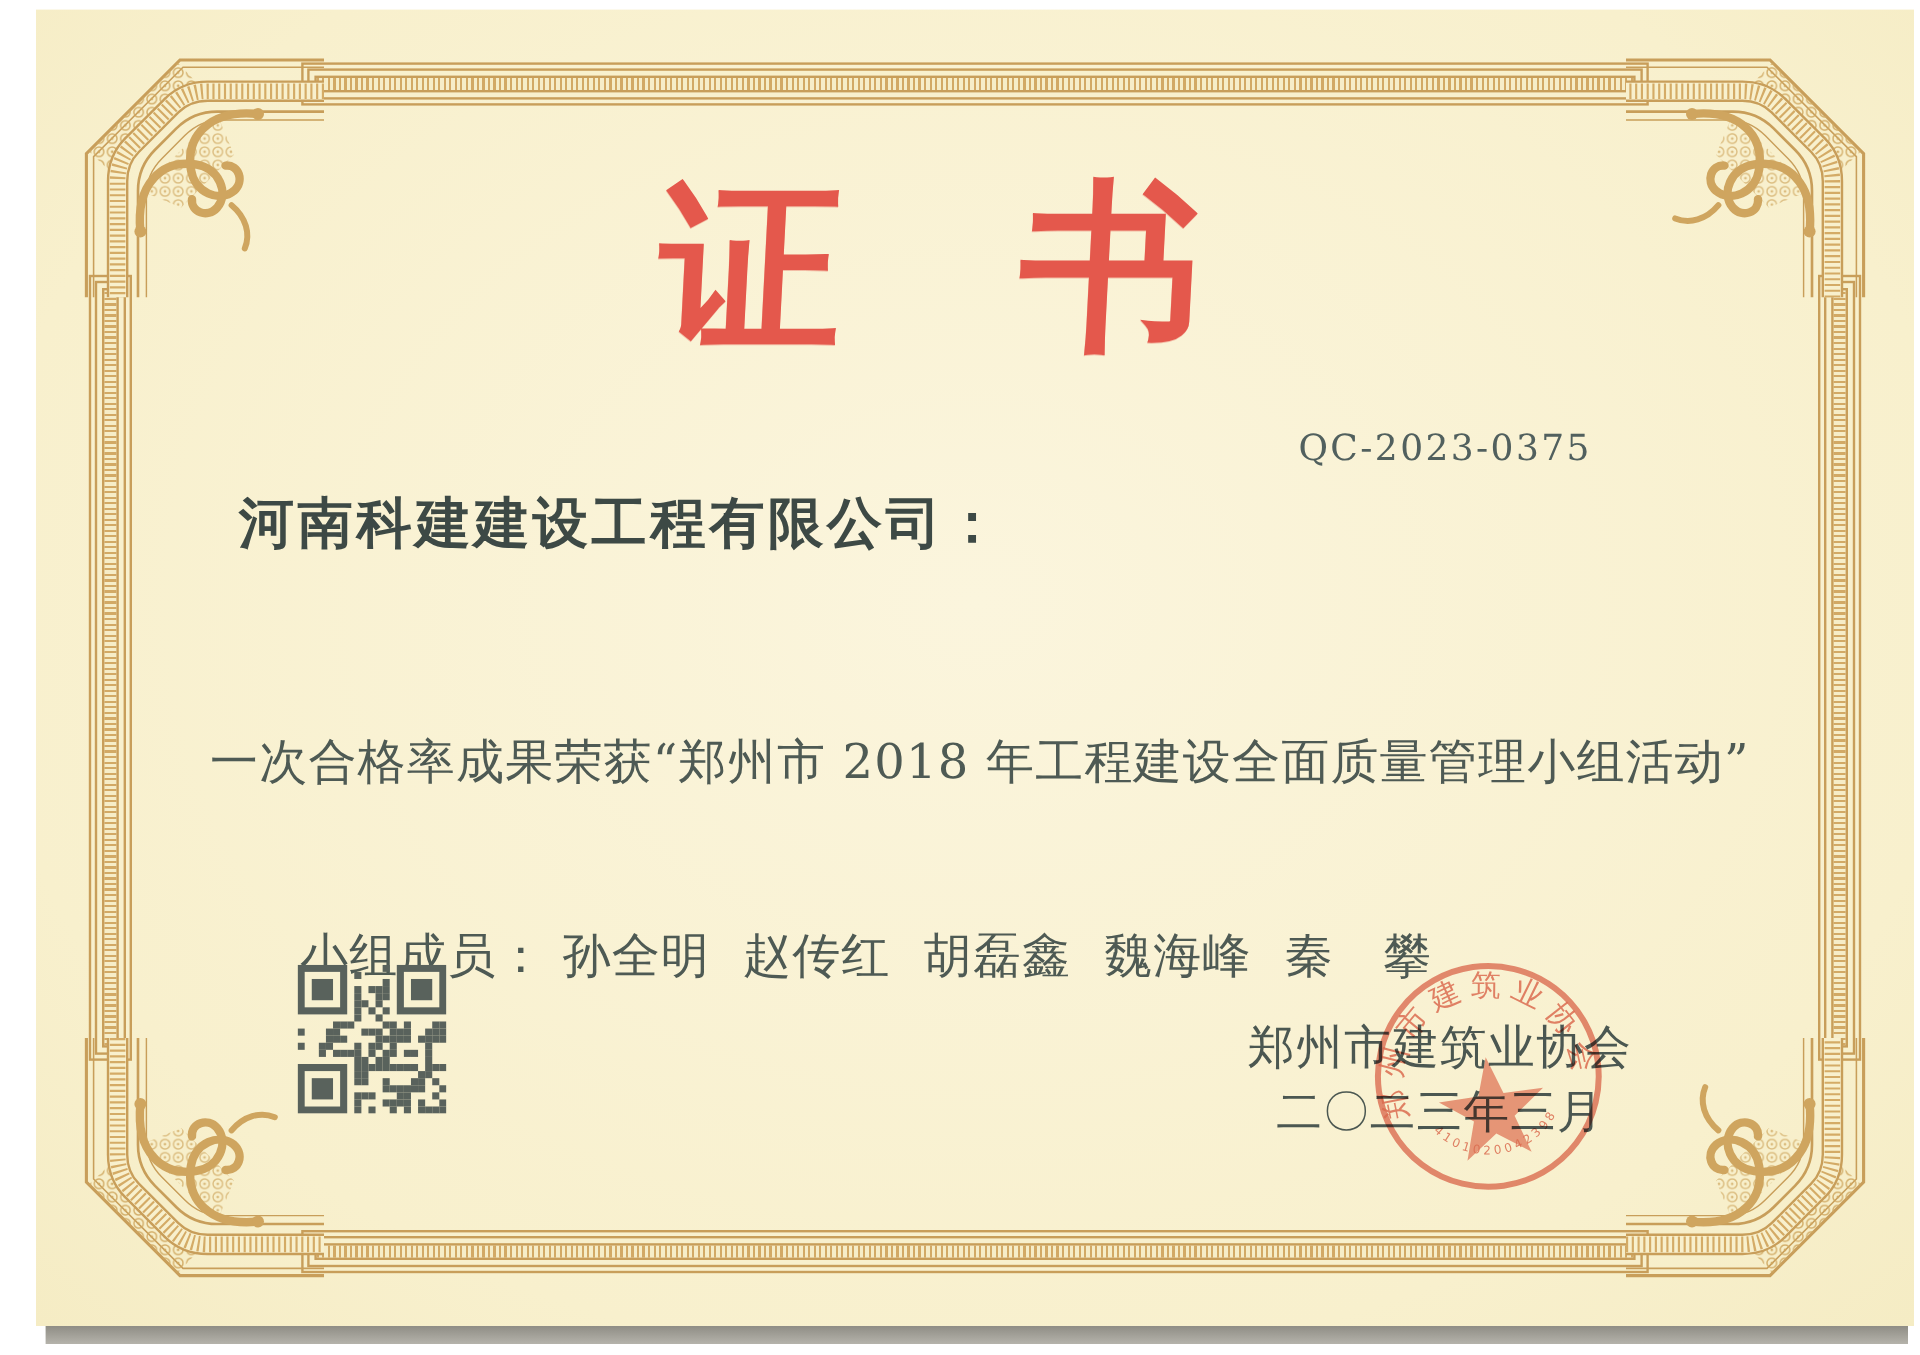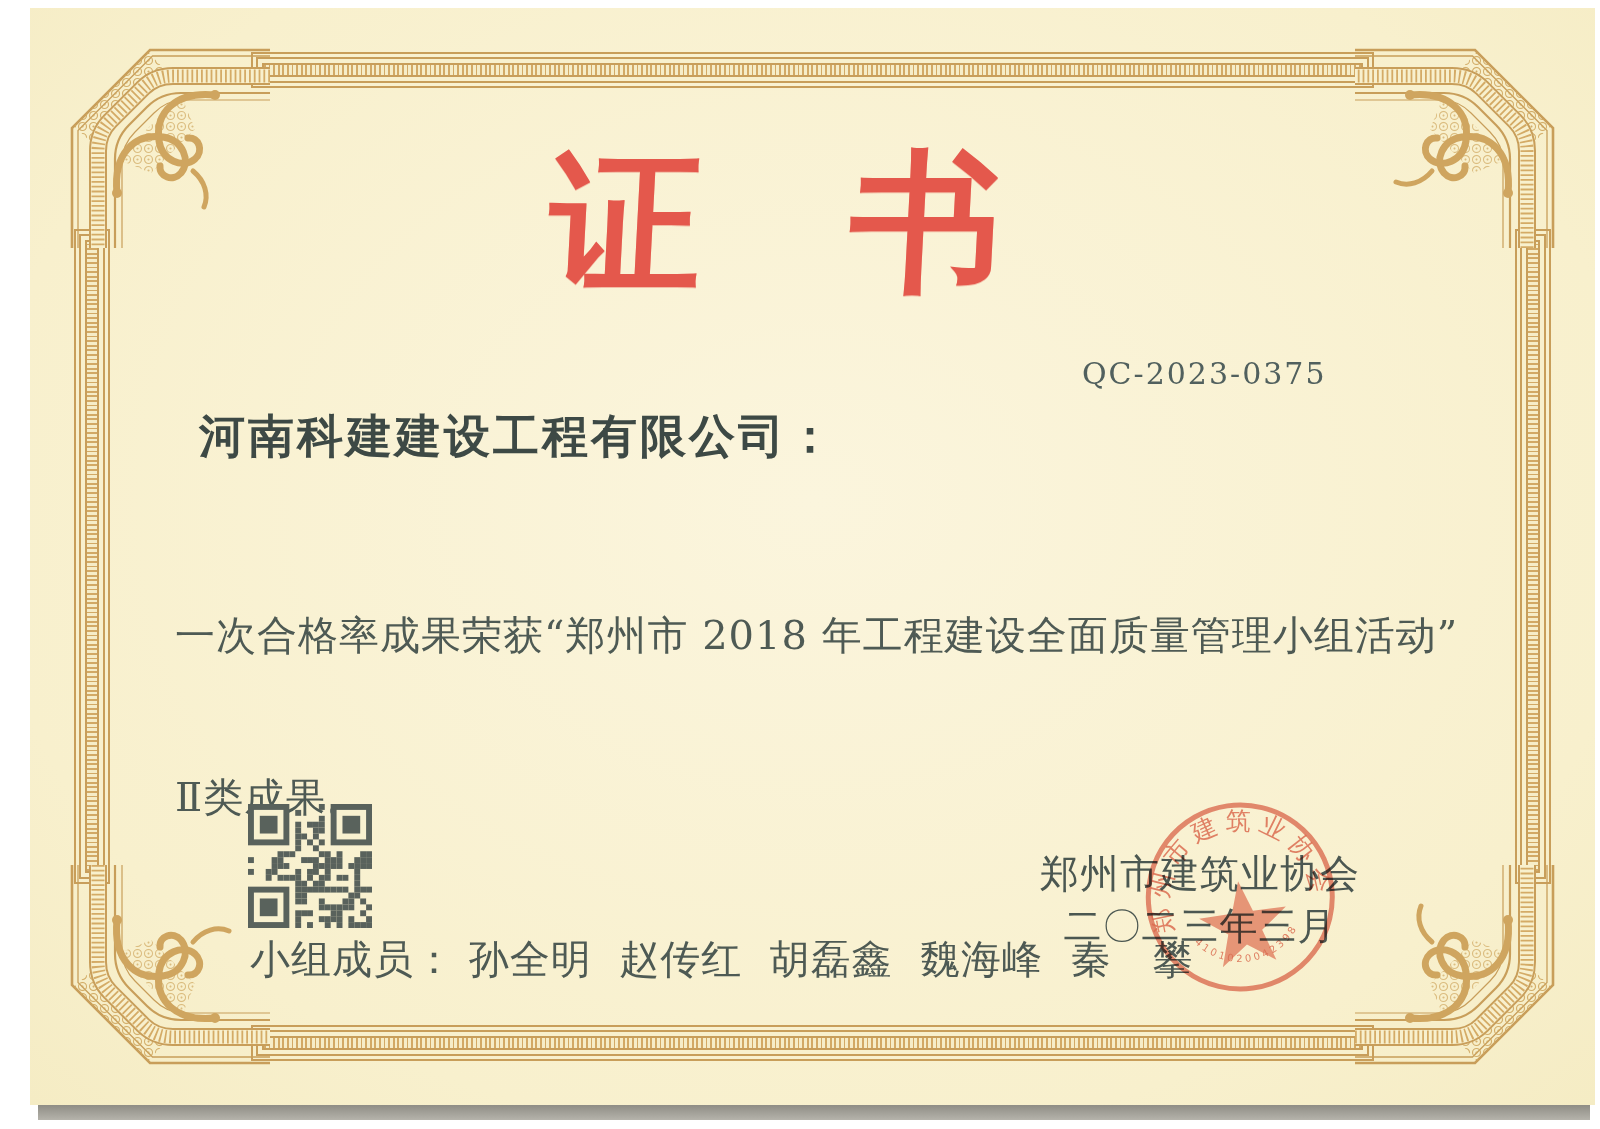--- a/index.html
+++ b/index.html
@@ -111,21 +111,20 @@
       <span>证</span>
       <span>书</span>
     </div>
 
     <div class="cert-no">QC-2023-0375</div>
 
     <div class="recipient">河南科建建设工程有限公司：</div>
 
     <div class="paragraph">
       <div>一次合格率成果荣获“郑州市 2018 年工程建设全面质量管理小组活动”</div>
-      <div>Ⅱ类成果。</div>
       <div class="p-members1">小组成员： 孙全明  赵传红  胡磊鑫  魏海峰  秦　攀</div>
       
     </div>
 
     <svg class="qr" viewBox="0 0 124 124">
       <g class="modules" fill="#59625c">
           <rect x="70.85714285714286" y="0" width="5.904761904761905" height="5.904761904761905"></rect>
           <rect x="47.23809523809524" y="5.904761904761905" width="5.904761904761905" height="5.904761904761905"></rect>
           <rect x="70.85714285714286" y="11.80952380952381" width="5.904761904761905" height="5.904761904761905"></rect>
           <rect x="47.23809523809524" y="17.714285714285715" width="5.904761904761905" height="5.904761904761905"></rect>

